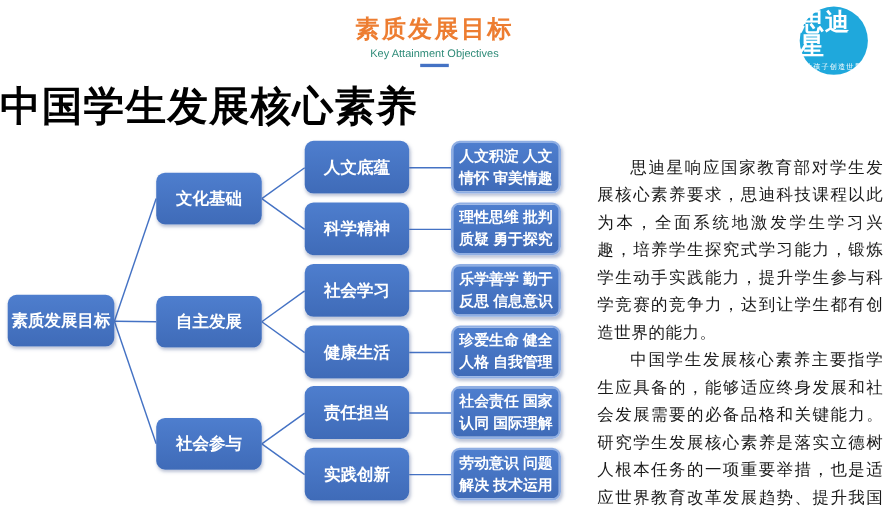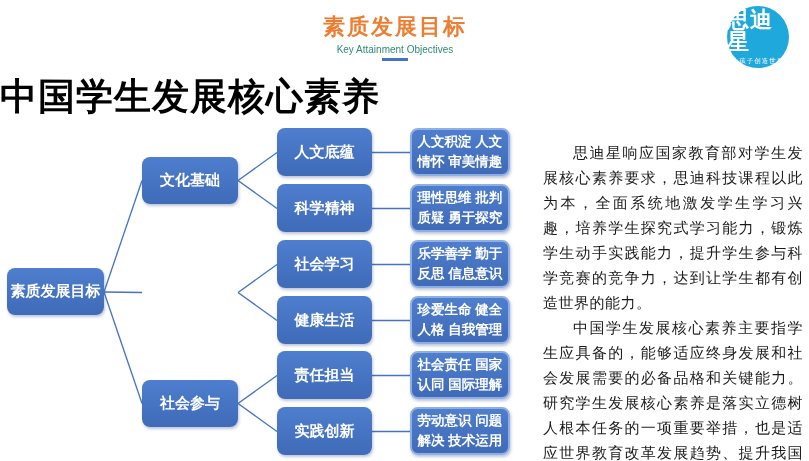--- a/index.html
+++ b/index.html
@@ -151,20 +151,21 @@
         <line x1="372" y1="144.5" x2="410" y2="144.5"></line>
         <line x1="372" y1="200.5" x2="410" y2="200.5"></line>
         <line x1="372" y1="255.5" x2="410" y2="255.5"></line>
         <line x1="372" y1="311.5" x2="410" y2="311.5"></line>
       </g>
     </svg>
 
     <div class="node node-root">素质发展目标</div>
 
     <div class="node node-branch branch-0">文化基础</div>
+    <div class="node node-branch branch-1">自主发展</div>
     <div class="node node-branch branch-2">社会参与</div>
 
     <div class="node node-leaf leaf-0">人文底蕴</div>
     <div class="node node-leaf leaf-1">科学精神</div>
     <div class="node node-leaf leaf-2">社会学习</div>
     <div class="node node-leaf leaf-3">健康生活</div>
     <div class="node node-leaf leaf-4">责任担当</div>
     <div class="node node-leaf leaf-5">实践创新</div>
 
     <div class="node node-detail leaf-0">人文积淀 人文情怀 审美情趣</div>

